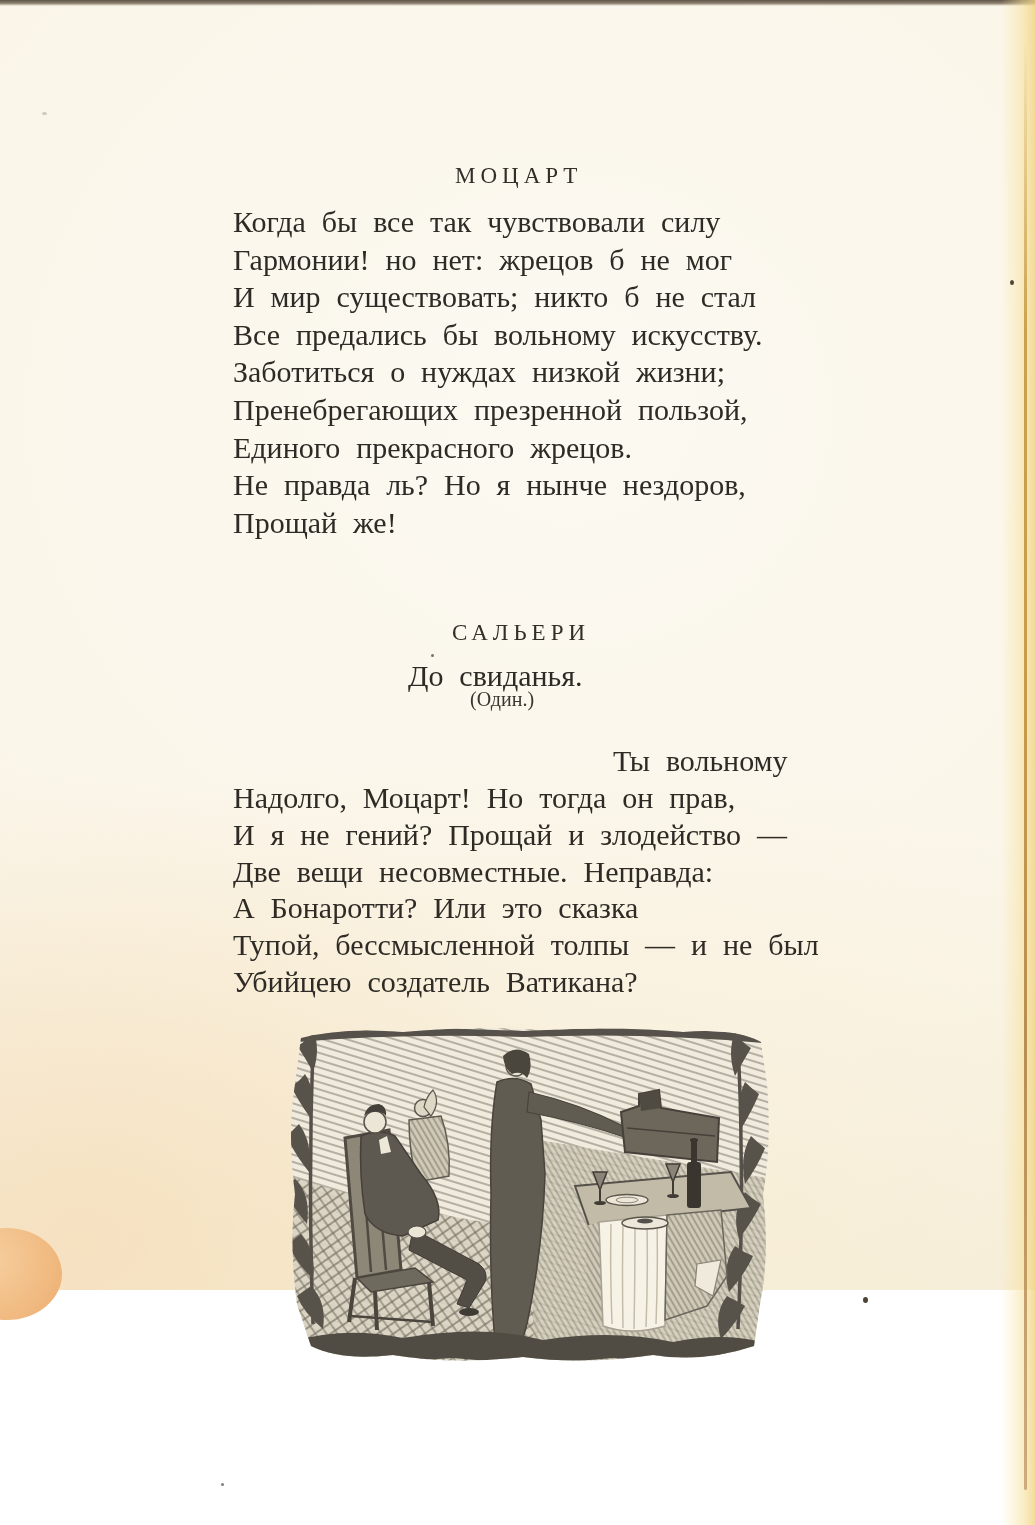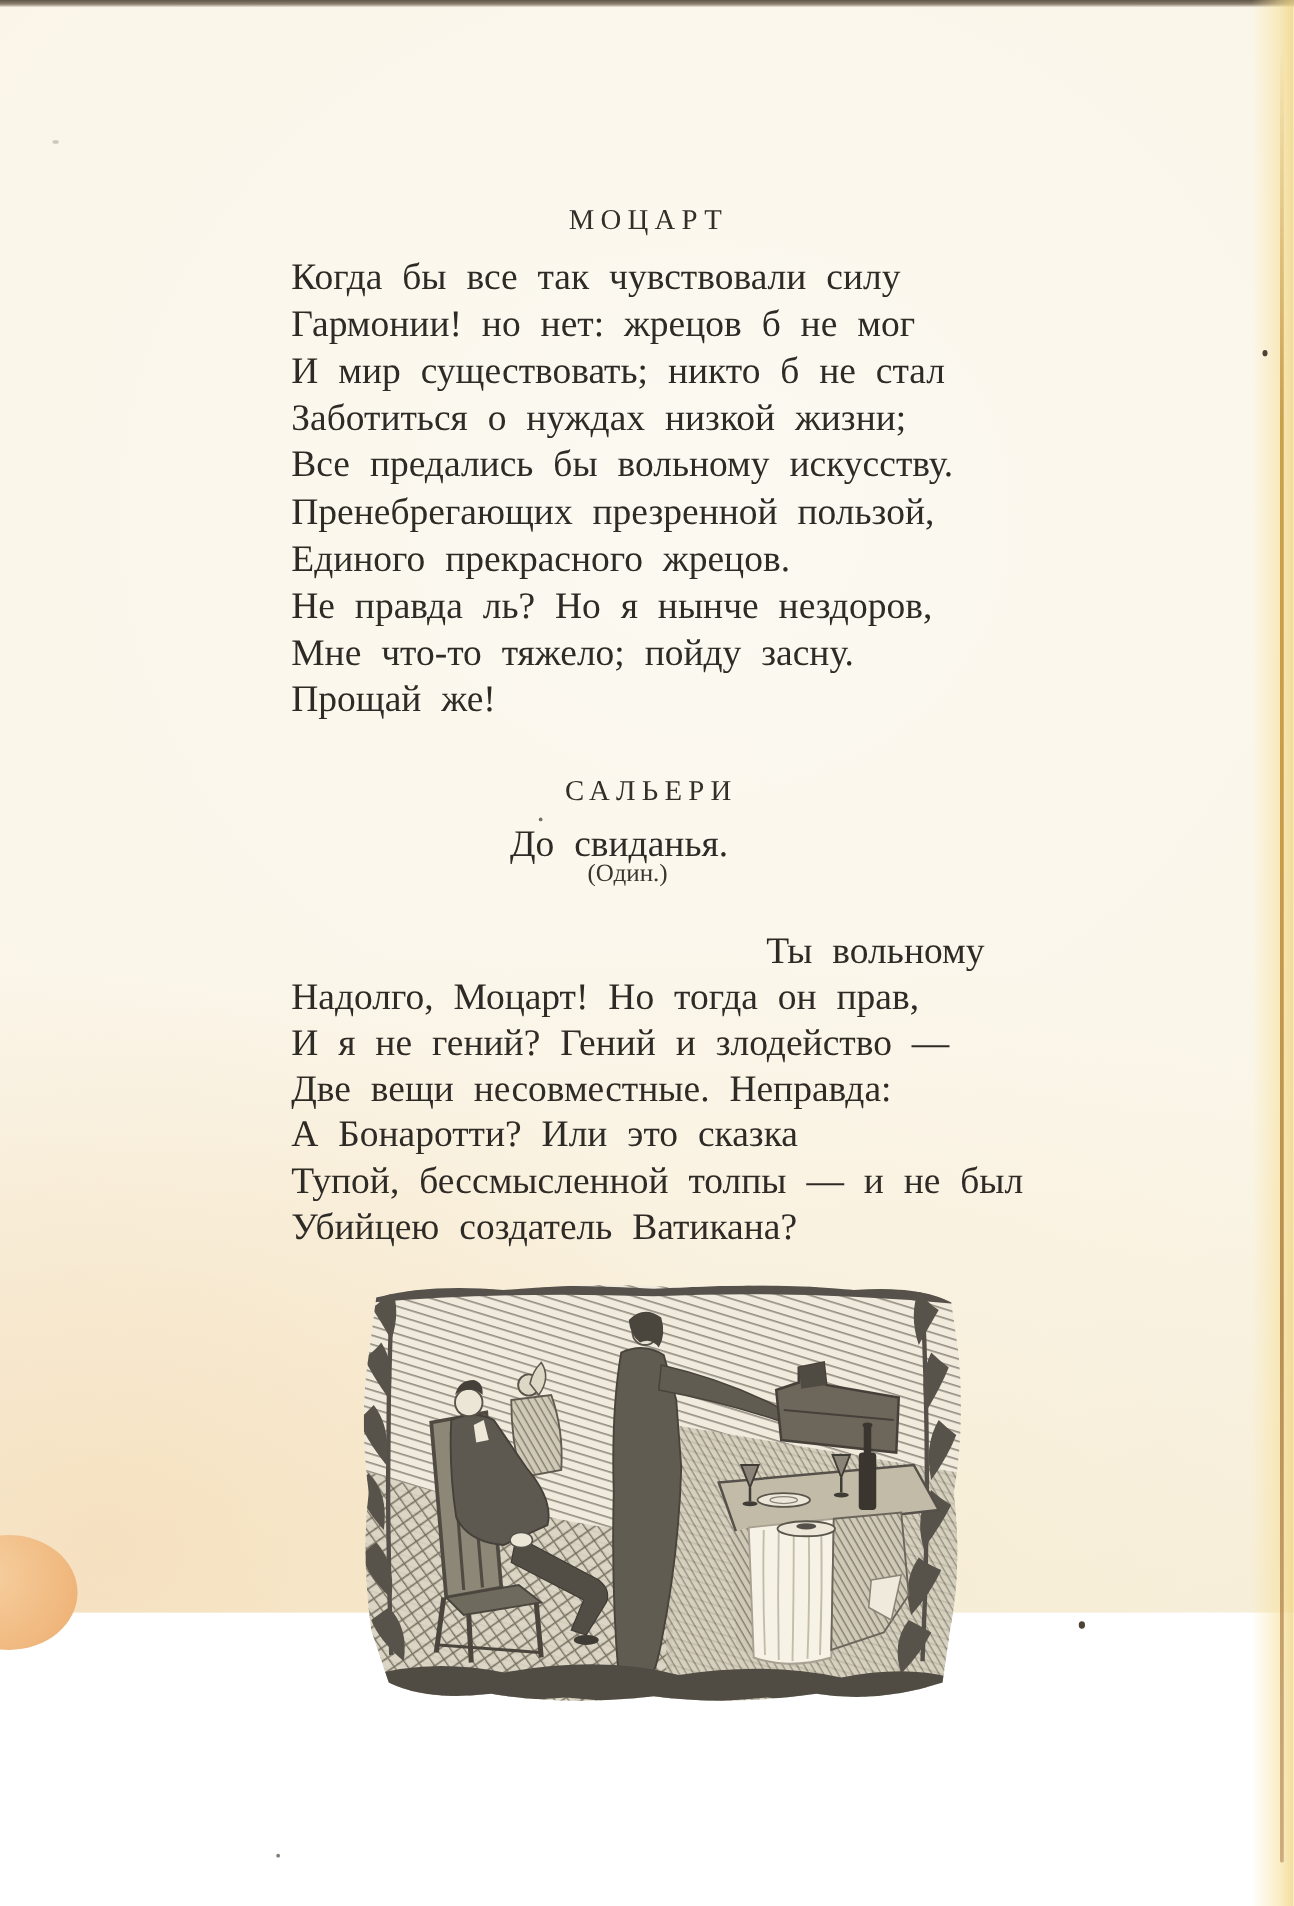--- a/index.html
+++ b/index.html
@@ -54,40 +54,39 @@
   <div class="speck s3"></div>
   <div class="speck s4"></div>
   <div class="speck s5"></div>
 
   <h1 class="speaker mozart">МОЦАРТ</h1>
 
   <div class="stanza stanza-1">
     <div>Когда бы все так чувствовали силу</div>
     <div>Гармонии! но нет: жрецов б не мог</div>
     <div>И мир существовать; никто б не стал</div>
+    <div>Все предались бы вольному искусству.</div>
     <div>Заботиться о нуждах низкой жизни;</div>
-    <div>Все предались бы вольному искусству.</div>
     <div>Пренебрегающих презренной пользой,</div>
     <div>Единого прекрасного жрецов.</div>
     <div>Не правда ль? Но я нынче нездоров,</div>
-    <div>Мне что-то тяжело; пойду засну.</div>
     <div>Прощай же!</div>
   </div>
 
   <h2 class="speaker salieri">САЛЬЕРИ</h2>
 
   <div class="reply">До свиданья.</div>
 
   <div class="direction">(Один.)</div>
 
   <div class="halfline">Ты вольному</div>
 
   <div class="stanza stanza-2">
     <div>Надолго, Моцарт! Но тогда он прав,</div>
-    <div>И я не гений? Гений и злодейство —</div>
+    <div>И я не гений? Прощай и злодейство —</div>
     <div>Две вещи несовместные. Неправда:</div>
     <div>А Бонаротти? Или это сказка</div>
     <div>Тупой, бессмысленной толпы — и не был</div>
     <div>Убийцею создатель Ватикана?</div>
   </div>
 
   <svg class="engraving" width="490" height="340" viewBox="0 0 490 340" aria-hidden="true">
     <defs>
       <pattern id="rays" width="7" height="7" patternUnits="userSpaceOnUse" patternTransform="rotate(17)">
         <rect width="7" height="7" fill="#f0ebdd"></rect>

